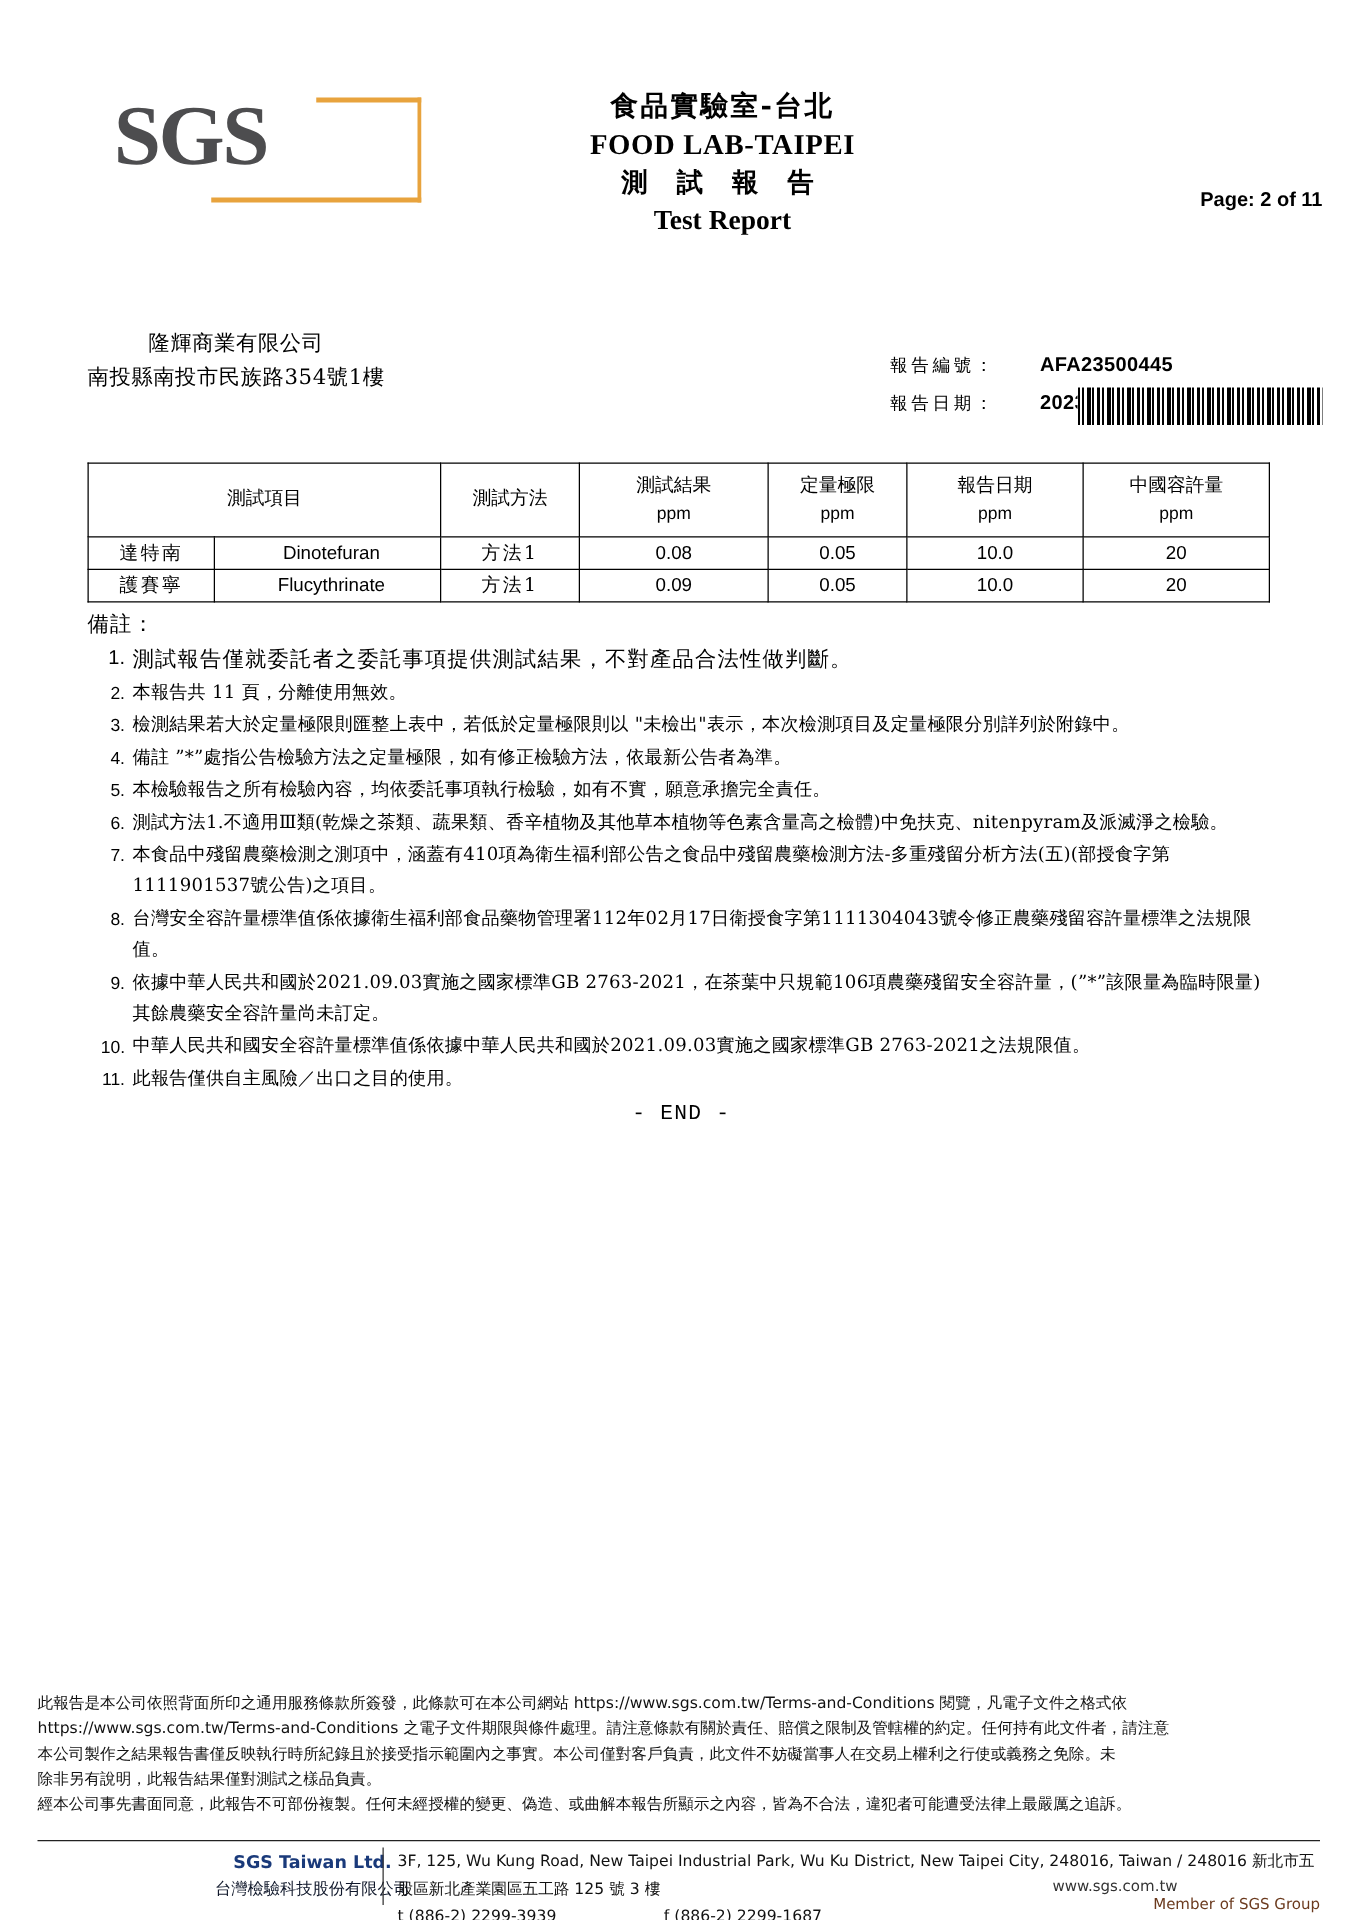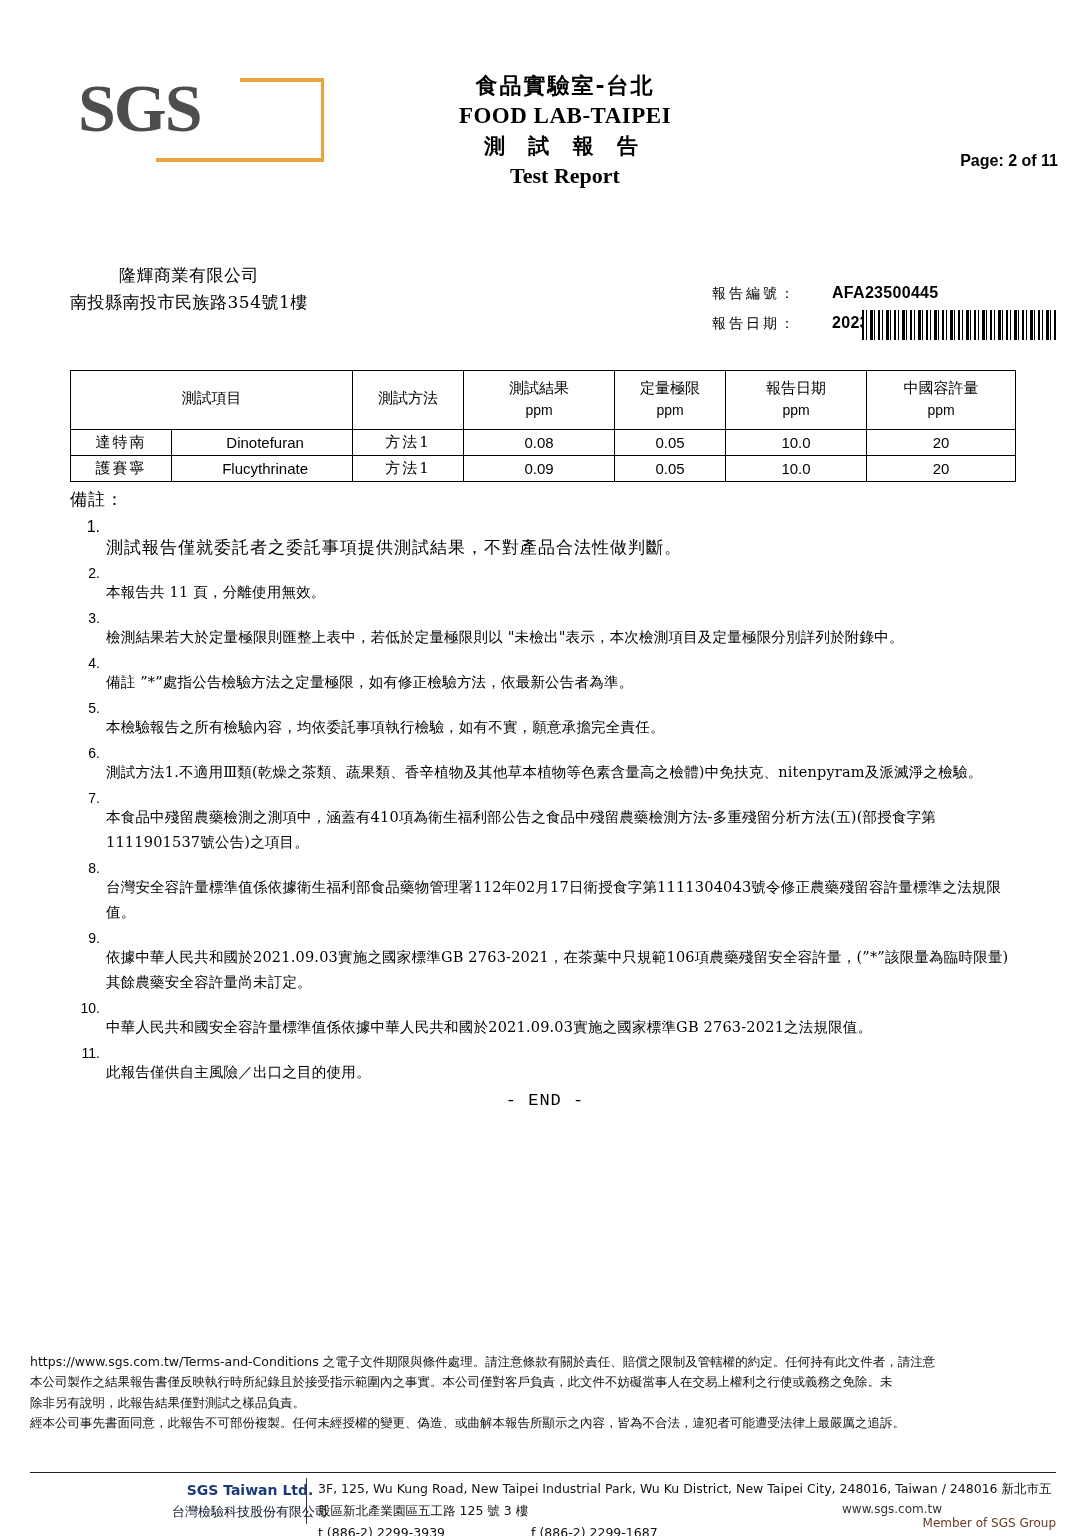--- a/index.html
+++ b/index.html
@@ -19,21 +19,21 @@
     position: relative;
     width: 1086px;
     height: 1536px;
     box-sizing: border-box;
   }
 
   
   .header {
     position: absolute;
     top: 62px;
-    left: 0;
+    left: 13px;
     width: 988px;
     height: 130px;
     text-decoration: underline;
   }
   .logo-wrap {
     position: absolute;
     left: 78px;
     top: 10px;
     width: 260px;
     height: 96px;
@@ -234,21 +234,20 @@
     padding-right: 6px;
     font-family: "Liberation Sans", sans-serif;
     font-size: 14px;
     line-height: 1.72;
     flex: 0 0 30px;
   }
   .note-text {
     font-size: 14.5px;
     line-height: 1.72;
     letter-spacing: 0.2px;
-    margin-top: 19px;
   }
   .note-row.first .note-text {
     font-size: 17px;
     letter-spacing: 1px;
     line-height: 1.55;
   }
   .note-row.first .note-num {
     font-size: 16px;
     line-height: 1.55;
   }
@@ -476,20 +475,21 @@
     </div>
     <div class="note-row">
       <div class="note-num">11.</div>
       <div class="note-text">此報告僅供自主風險／出口之目的使用。</div>
     </div>
 
     <div class="end-mark">- END -</div>
   </div>
 
   <div class="footer-terms">
+    <div>此報告是本公司依照背面所印之通用服務條款所簽發，此條款可在本公司網站 https://www.sgs.com.tw/Terms-and-Conditions 閱覽，凡電子文件之格式依</div>
     <div>https://www.sgs.com.tw/Terms-and-Conditions 之電子文件期限與條件處理。請注意條款有關於責任、賠償之限制及管轄權的約定。任何持有此文件者，請注意</div>
     <div>本公司製作之結果報告書僅反映執行時所紀錄且於接受指示範圍內之事實。本公司僅對客戶負責，此文件不妨礙當事人在交易上權利之行使或義務之免除。未</div>
     <div>除非另有說明，此報告結果僅對測試之樣品負責。</div>
     <div>經本公司事先書面同意，此報告不可部份複製。任何未經授權的變更、偽造、或曲解本報告所顯示之內容，皆為不合法，違犯者可能遭受法律上最嚴厲之追訴。</div>
   </div>
 
   <div class="footer-hr"></div>
 
   <div class="footer-bottom">
     <div class="sgs-taiwan">

